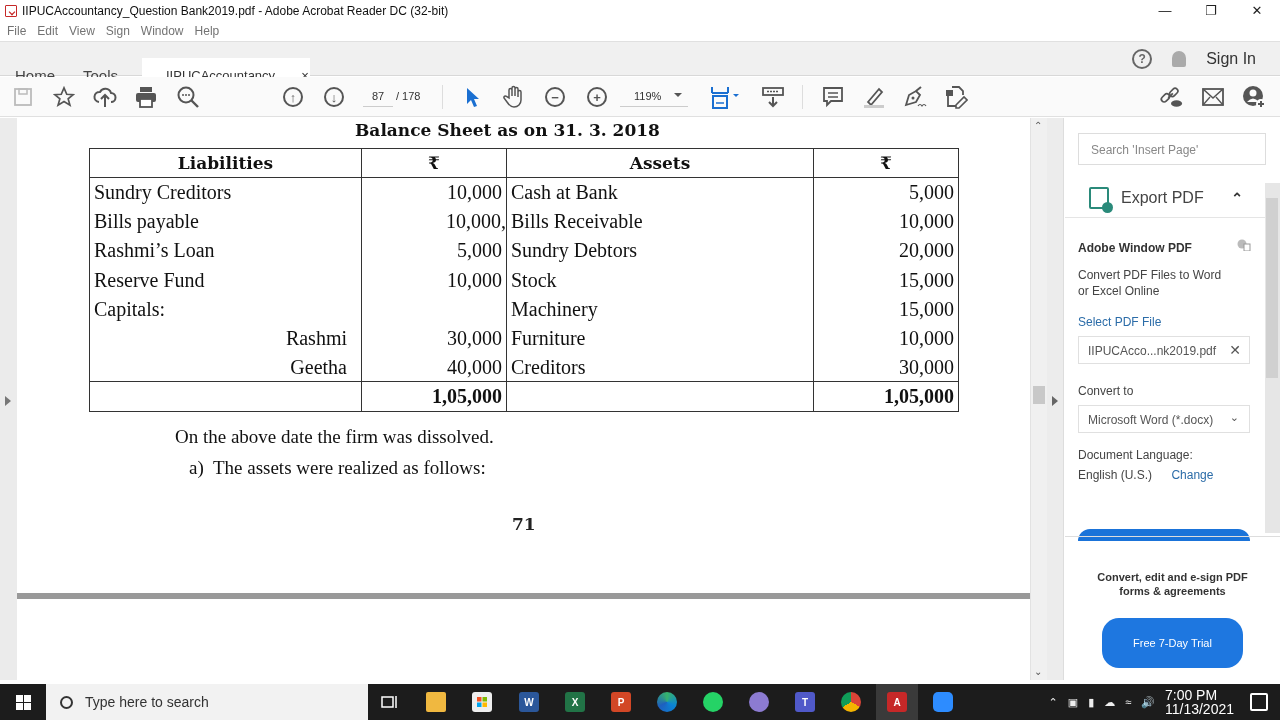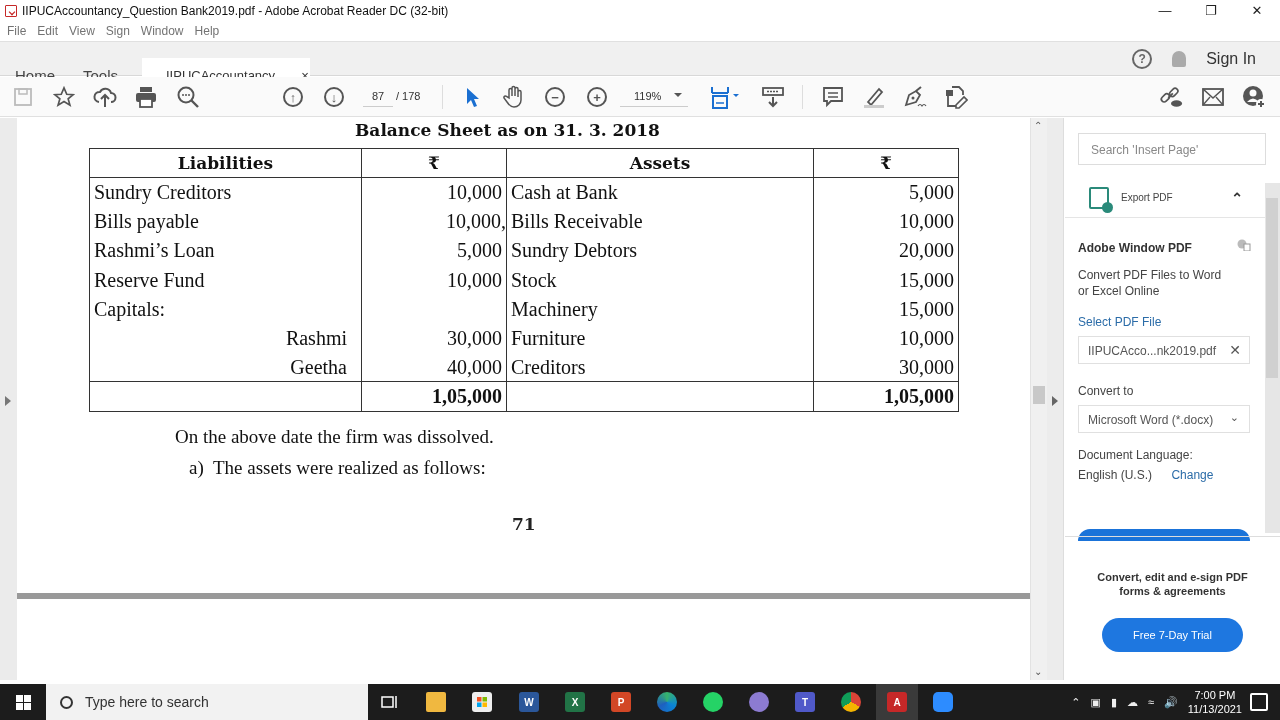--- a/index.html
+++ b/index.html
@@ -35,34 +35,34 @@
 .vscroll{position:absolute;left:1030px;top:118px;width:17px;height:562px;background:#f0f0f0;border-left:1px solid #e2e2e2}
 .vscroll .thumb{position:absolute;left:2px;top:268px;width:12px;height:18px;background:#c8c8c8}
 .vscroll .up,.vscroll .down{position:absolute;left:3px;font-size:10px;color:#555}
 .panelstrip{position:absolute;left:1047px;top:118px;width:17px;height:562px;background:#ececec;border-right:1px solid #ddd}
 .panelstrip .arr{position:absolute;left:5px;top:278px;width:0;height:0;border-top:5px solid transparent;border-bottom:5px solid transparent;border-left:6px solid #666}
 .rpanel{position:absolute;left:1065px;top:118px;width:215px;height:562px;background:#fff}
 .search{position:absolute;left:13px;top:15px;width:188px;height:32px;border:1px solid #ddd;color:#888;font-size:12px;padding:9px 12px}
 .exp-head{position:absolute;left:0;top:60px;width:200px;height:40px;border-bottom:1px solid #e5e5e5;display:flex;align-items:center}
 .exp-ic{margin-left:24px;width:20px;height:22px;border:2px solid #2a8a7a;border-radius:2px;position:relative}
 .exp-ic::after{content:"";position:absolute;right:-6px;bottom:-6px;width:11px;height:11px;border-radius:50%;background:#2a8a7a}
-.exp-head .lbl{margin-left:12px;font-size:10px;color:#444}
+.exp-head .lbl{margin-left:12px;font-size:16px;color:#444}
 .exp-head .chev{position:absolute;right:22px;top:12px;font-size:14px;color:#333;font-weight:bold}
 .rscroll{position:absolute;left:200px;top:65px;width:15px;height:350px;background:#e6e6e6}
 .rscroll .t{position:absolute;left:1px;top:15px;width:12px;height:180px;background:#d0d0d0}
 .rtxt{position:absolute;left:13px;font-size:12px;color:#444}
 .rbold{font-weight:bold;color:#333}
 .rlink{color:#2b6ca8}
 .field{position:absolute;left:13px;width:172px;height:28px;border:1px solid #e0e0e0;font-size:12px;color:#555;padding:7px 9px}
 .field .fx{position:absolute;right:8px;top:5px;font-size:14px;color:#555}
 .field .chevd{position:absolute;right:10px;top:5px;font-size:11px;color:#555}
 .bluebar{position:absolute;left:13px;top:411px;width:172px;height:12px;background:#1a73d9;border-radius:12px 12px 0 0}
 .rdivider{position:absolute;left:0;top:418px;width:215px;height:1px;background:#ddd}
 .promo{position:absolute;left:0;top:452px;width:215px;text-align:center;font-size:11px;font-weight:bold;color:#333;line-height:14px}
-.trial{position:absolute;left:37px;top:500px;width:141px;height:34px;border-radius:17px;background:#1e77e0;color:#fff;font-size:11px;display:flex;align-items:center;justify-content:center}
+.trial{position:absolute;left:37px;top:500px;width:141px;height:50px;border-radius:17px;background:#1e77e0;color:#fff;font-size:11px;display:flex;align-items:center;justify-content:center}
 .sheet-title{position:absolute;left:338px;top:2px;font-family:"DejaVu Serif",serif;font-weight:bold;font-size:17px;color:#111}
 table.bs{position:absolute;left:72px;top:30px;border-collapse:collapse;font-family:"Liberation Serif",serif;font-size:20px;color:#111}
 table.bs td,table.bs th{border-left:1px solid #333;border-right:1px solid #333;padding:0 4px;height:29.2px;line-height:28px;white-space:nowrap}
 table.bs th{font-family:"DejaVu Serif",serif;font-size:17px;border-top:1px solid #333;border-bottom:1px solid #333;font-weight:bold;height:29px}
 table.bs td.num{text-align:right}
 table.bs tr.total td{border-top:1px solid #333;border-bottom:1px solid #333;font-weight:bold}
 table.bs td.indent{text-align:right;padding-right:14px}
 .para{position:absolute;font-family:"Liberation Serif",serif;font-size:19px;color:#111}
 .pagenum{position:absolute;left:495px;top:396px;font-family:"DejaVu Serif",serif;font-weight:bold;font-size:17px}
 .taskbar{position:absolute;left:0;top:684px;width:1280px;height:36px;background:#1c1c1c}
@@ -70,21 +70,21 @@
 .win{width:15px;height:15px;display:grid;grid-template-columns:7px 7px;grid-gap:1px}
 .win i{background:#fff;display:block}
 .tsearch{position:absolute;left:46px;top:0;width:322px;height:36px;background:#f2f2f2;display:flex;align-items:center}
 .tsearch .mag{margin-left:14px;width:13px;height:13px;border:2px solid #333;border-radius:50%;position:relative}
 .tsearch .txt{margin-left:12px;font-size:14px;color:#333}
 .tapp{position:absolute;top:4px;width:30px;height:28px;display:flex;align-items:center;justify-content:center}
 .tapp .sq{width:20px;height:20px;border-radius:3px;color:#fff;font-size:10px;font-weight:bold;display:flex;align-items:center;justify-content:center}
 .tapp .ring{width:20px;height:20px;border-radius:50%}
 .tray{position:absolute;right:0;top:0;height:36px;display:flex;align-items:center;color:#eee}
 .tray span{font-size:11px;margin-right:10px}
-.clock{font-size:11px;color:#fff;text-align:center;line-height:14px;margin-right:8px}
+.clock{font-size:14px;color:#fff;line-height:14px;margin-right:16px}
 .notif{width:18px;height:18px;border:2px solid #fff;border-radius:2px;margin-right:12px;position:relative}
 </style>
 </head>
 <body>
 
 <div class="titlebar">
   <span class="appicon"></span>
   <span class="title">IIPUCAccountancy_Question Bank2019.pdf - Adobe Acrobat Reader DC (32-bit)</span>
   <div class="winctl">
     <div>—</div>

